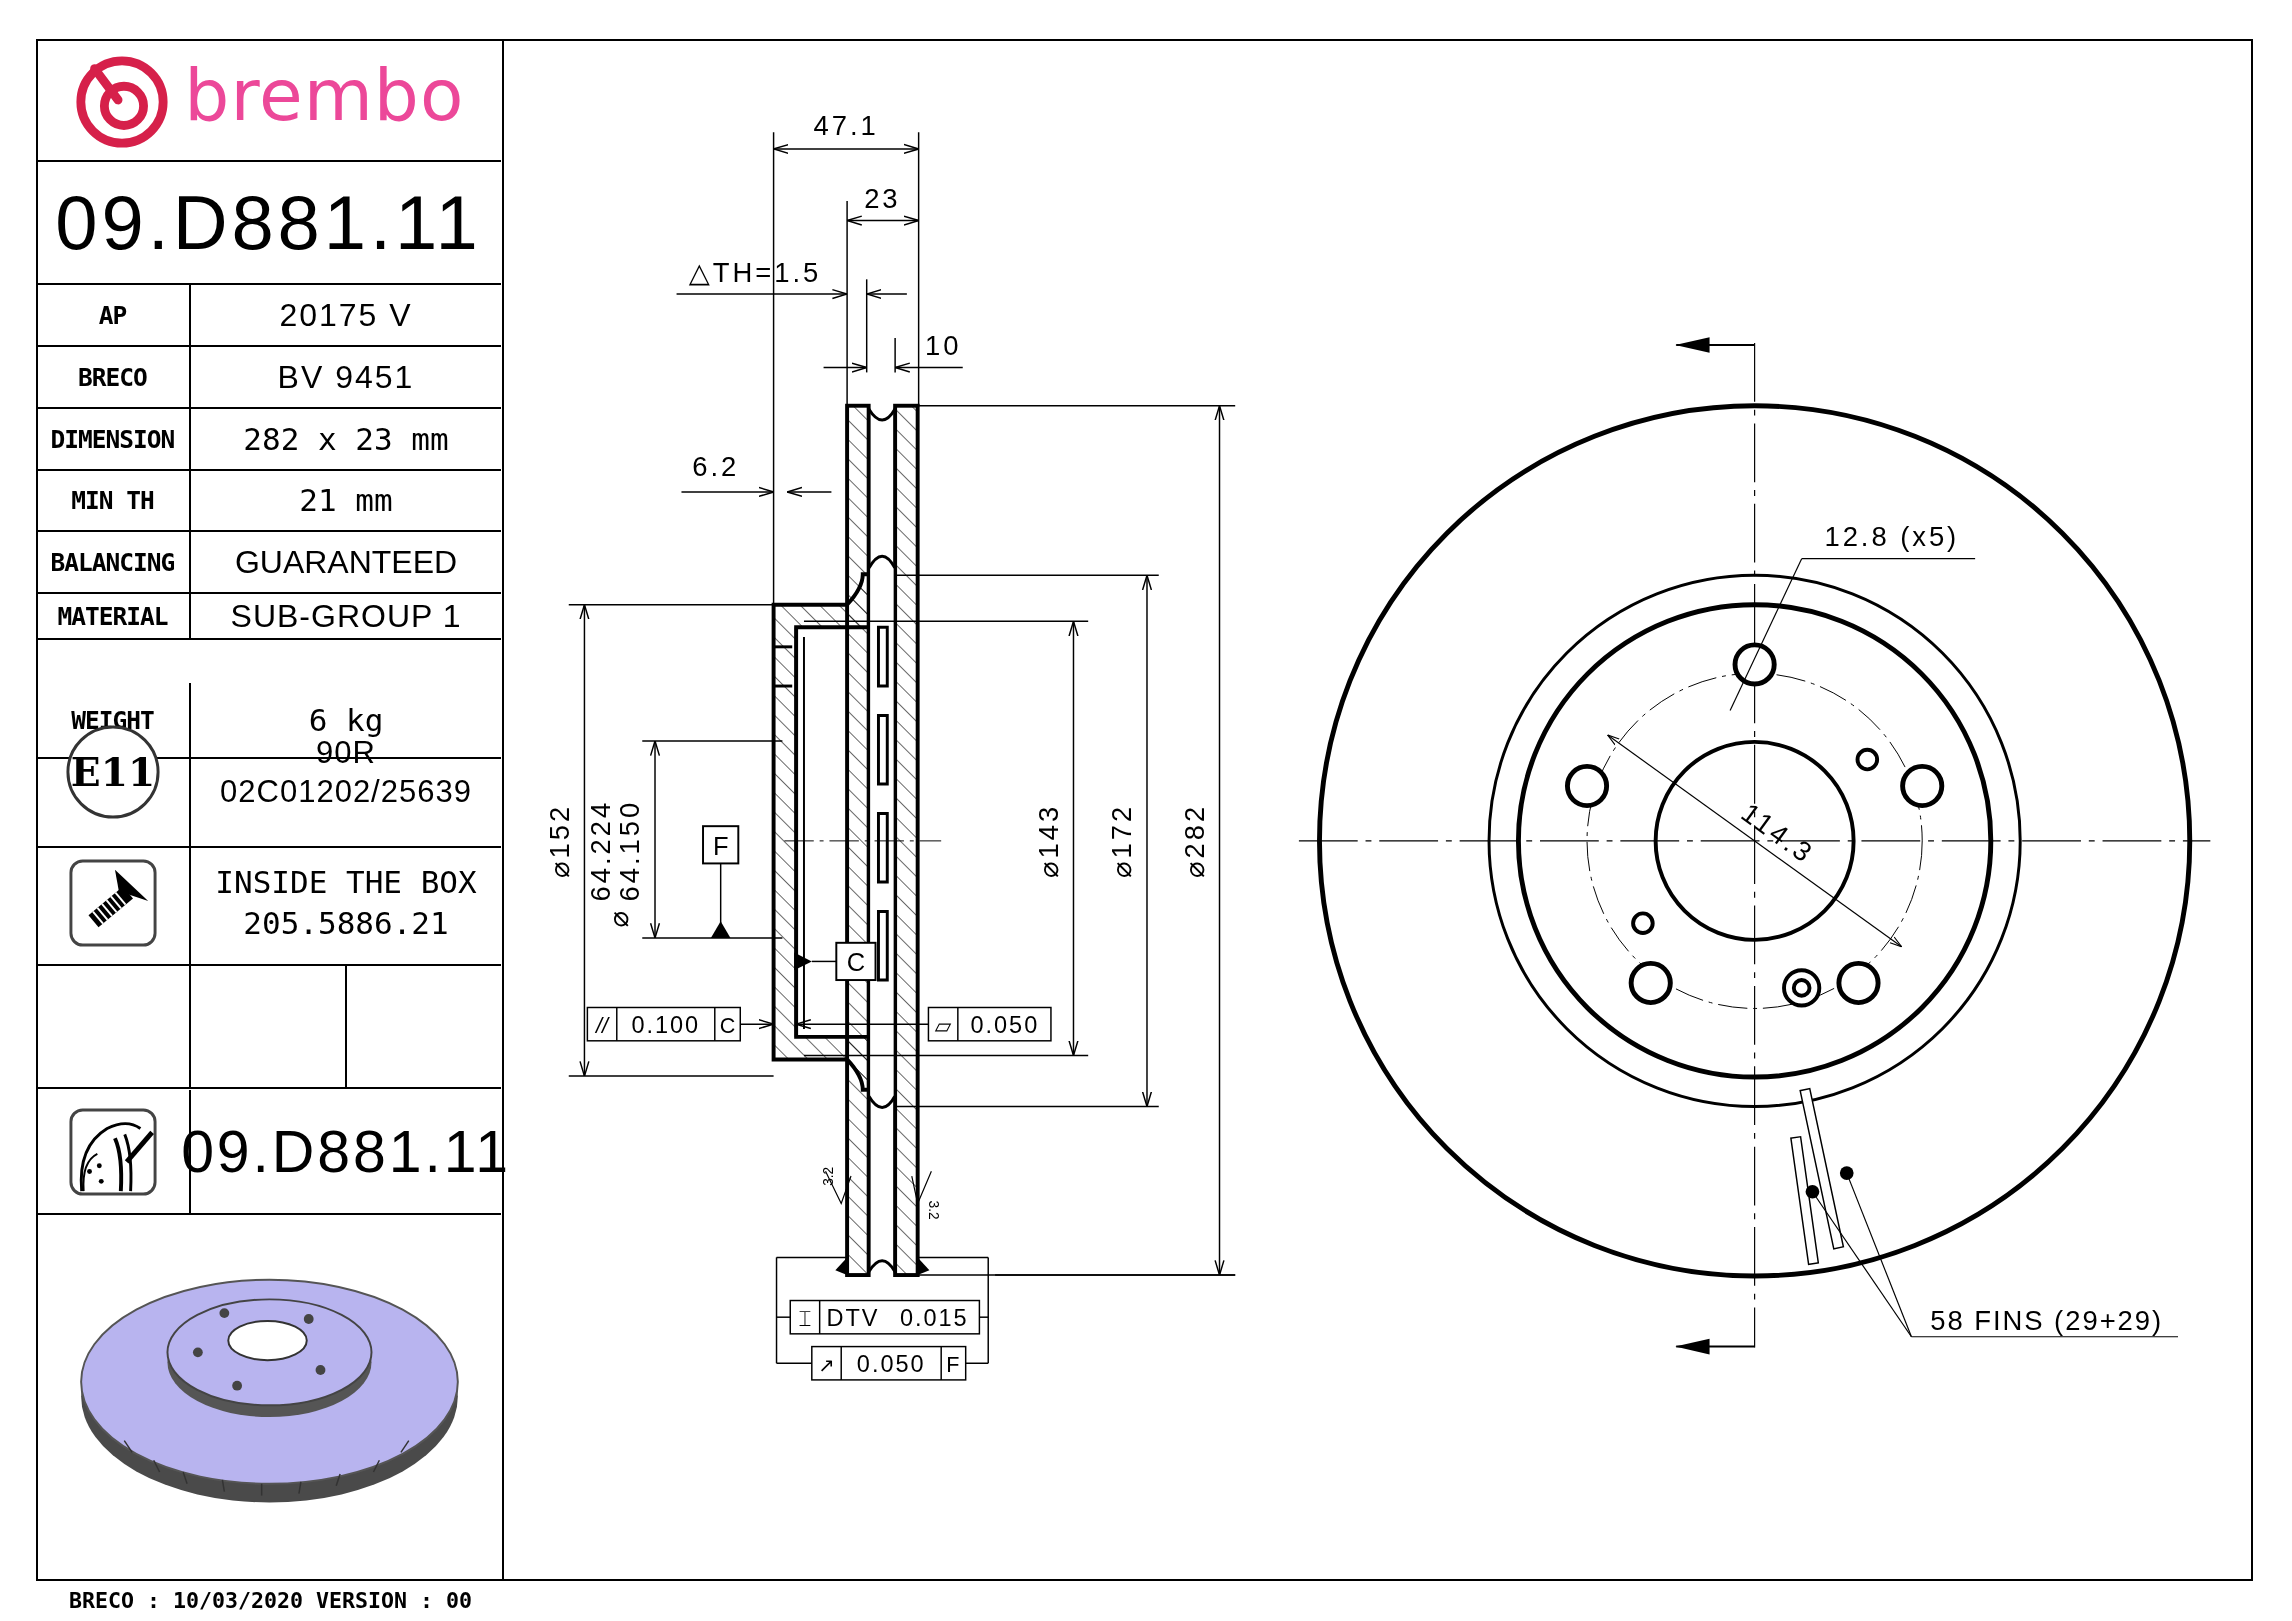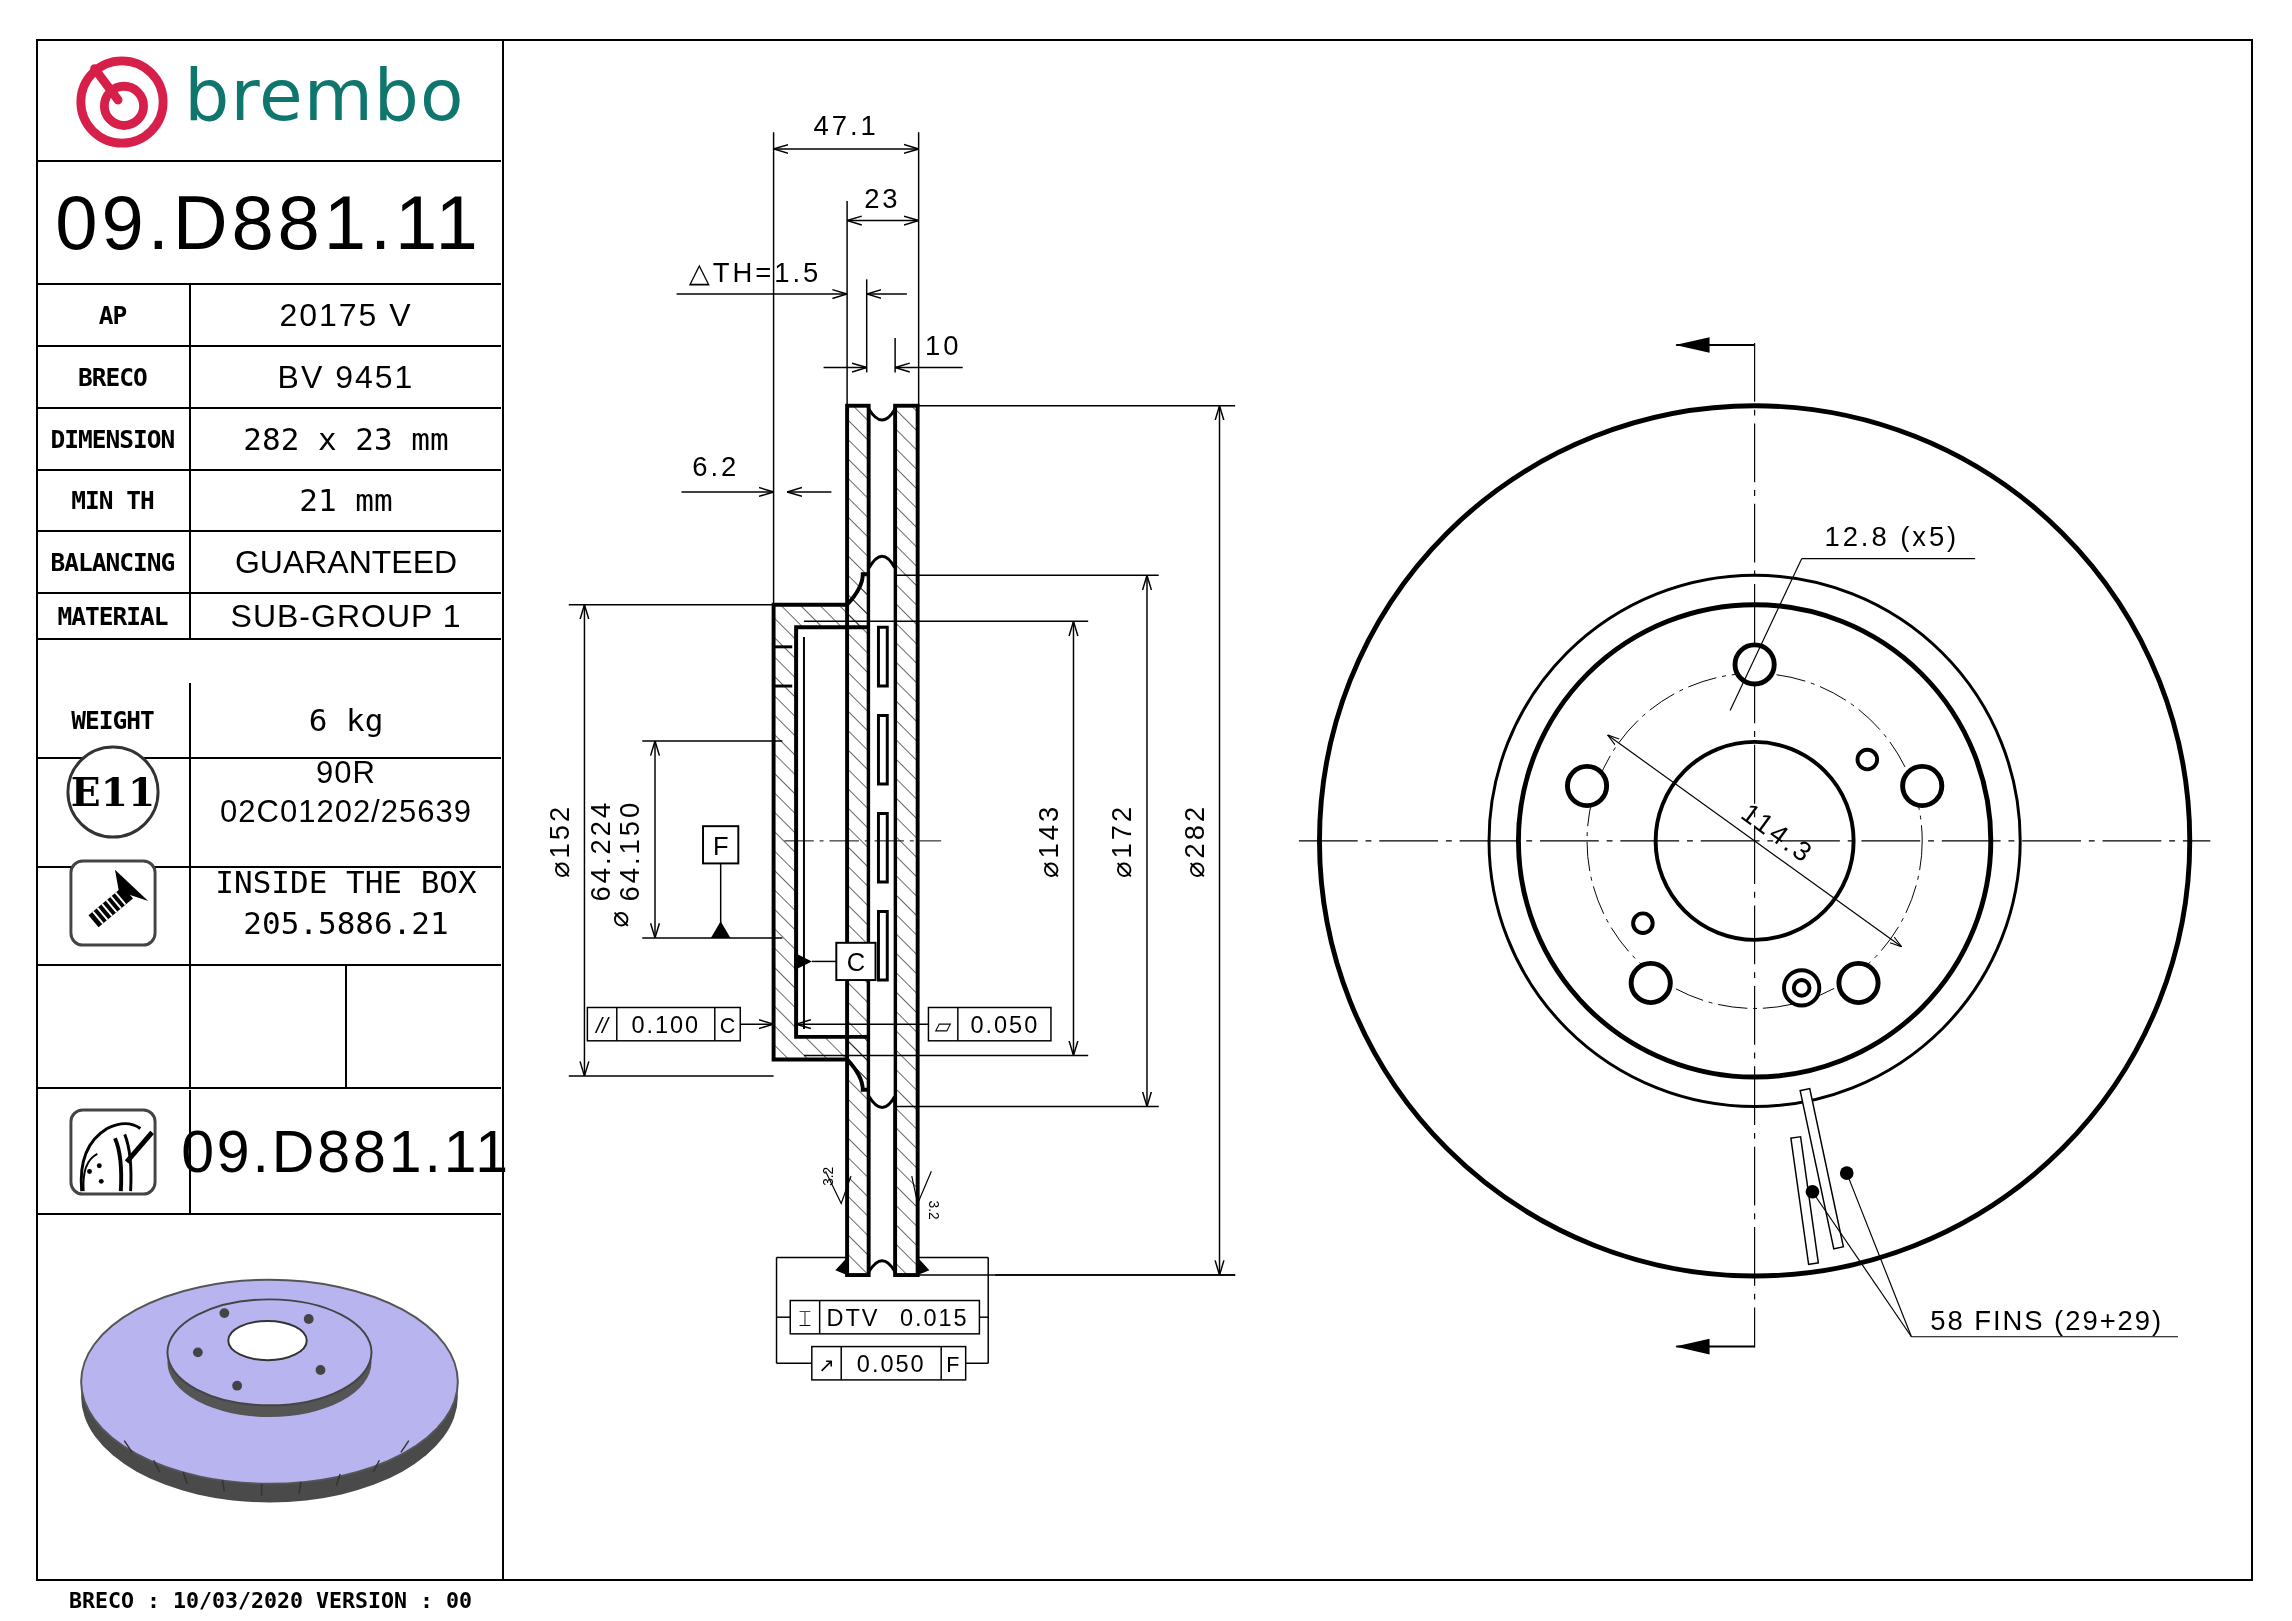--- a/index.html
+++ b/index.html
@@ -6,21 +6,21 @@
   body { width:2293px; height:1621px; position:relative; overflow:hidden; font-family:"DejaVu Sans", sans-serif; color:#000; }
   .frame { position:absolute; left:36px; top:39px; width:2217px; height:1542px; border:2.9px solid #000; box-sizing:border-box; }
   .leftcol { position:absolute; left:36px; top:39px; width:468px; height:1542px; border-right:2.9px solid #000; box-sizing:border-box; }
   .row { position:absolute; left:0; width:465px; border-bottom:2px solid #000; box-sizing:border-box; }
   .row.thick { border-bottom:2.9px solid #000; }
   .lbl { position:absolute; left:0; top:0; width:155px; height:100%; border-right:2px solid #000; box-sizing:border-box; display:flex; align-items:center; justify-content:center; font-family:"DejaVu Sans Mono", monospace; font-weight:bold; font-size:24.5px; letter-spacing:-1px; }
   .val { position:absolute; left:155px; top:0; right:0; height:100%; display:flex; align-items:center; justify-content:center; font-family:"Liberation Sans", sans-serif; font-size:32px; letter-spacing:2px; text-align:center; }
   .val.two { flex-direction:column; line-height:39px; }
   .mono { font-family:"DejaVu Sans Mono", monospace; }
   .logo { display:flex; align-items:center; justify-content:center; height:100%; gap:13.7px; }
-  .logo-text { font-family:"DejaVu Sans", sans-serif; font-size:71px; color:#0f766e; letter-spacing:1px; font-weight:normal; margin-top:-7.8px; }
+  .logo-text { font-family:"DejaVu Sans", sans-serif; font-size:71px; color:#ec4899; letter-spacing:1px; font-weight:normal; margin-top:-7.8px; }
   .partno { display:flex; align-items:center; justify-content:center; height:100%; font-family:"Liberation Sans", sans-serif; font-size:76px; letter-spacing:3.9px; }
   .iconcell { position:absolute; left:0; top:0; width:155px; height:100%; border-right:2px solid #000; box-sizing:border-box; display:flex; align-items:center; justify-content:center; }
   .footer { position:absolute; left:69px; top:1588px; font-family:"DejaVu Sans Mono", monospace; font-weight:bold; font-size:21.6px; letter-spacing:0px; }
   .draw { position:absolute; left:0; top:0; width:2293px; height:1621px; pointer-events:none; }
   .t { font-family:"Liberation Sans", sans-serif; fill:#000; }
 </style>
 </head>
 <body>
 
 <div class="frame"></div>
@@ -64,21 +64,21 @@
   </div>
   <div class="row" style="top:555px;height:46px;">
     <div class="lbl">MATERIAL</div>
     <div class="val" style="letter-spacing:1px;">SUB-GROUP 1</div>
   </div>
   <div class="row" style="top:644px;height:76px;">
     <div class="lbl">WEIGHT</div>
     <div class="val mono" style="font-size:31px;letter-spacing:0;">6 kg</div>
   </div>
 
-  <div class="row" style="top:678px;height:151px;">
+  <div class="row" style="top:658px;height:151px;">
     <div class="iconcell">
       <svg width="98" height="98" viewBox="0 0 100 100">
         <circle cx="50" cy="50" r="46" fill="#fff" stroke="#333" stroke-width="3"></circle>
         <text x="50" y="64" text-anchor="middle" font-family="DejaVu Serif, serif" font-weight="bold" font-size="40" fill="#000">E11</text>
       </svg>
     </div>
     <div class="val two" style="font-size:31px;letter-spacing:1px;">
       <span>90R</span>
       <span>02C01202/25639</span>
     </div>

